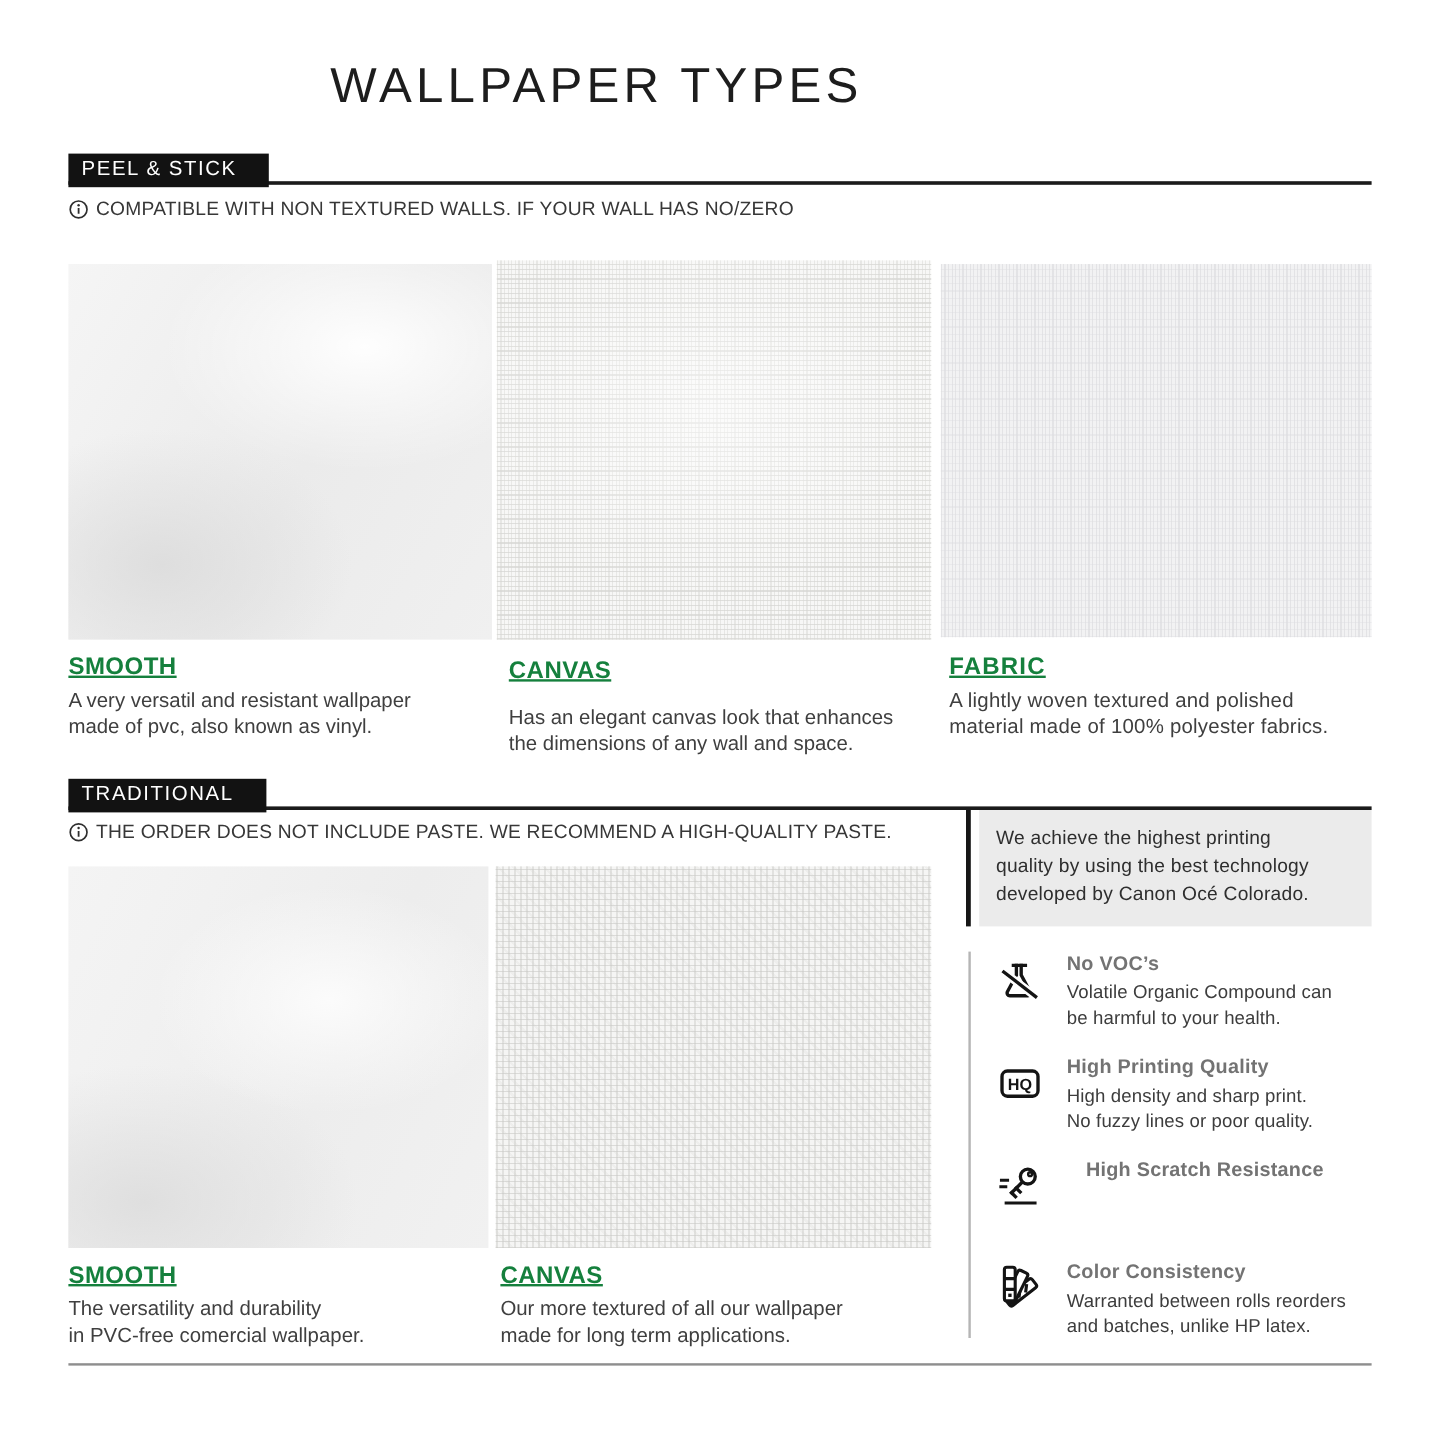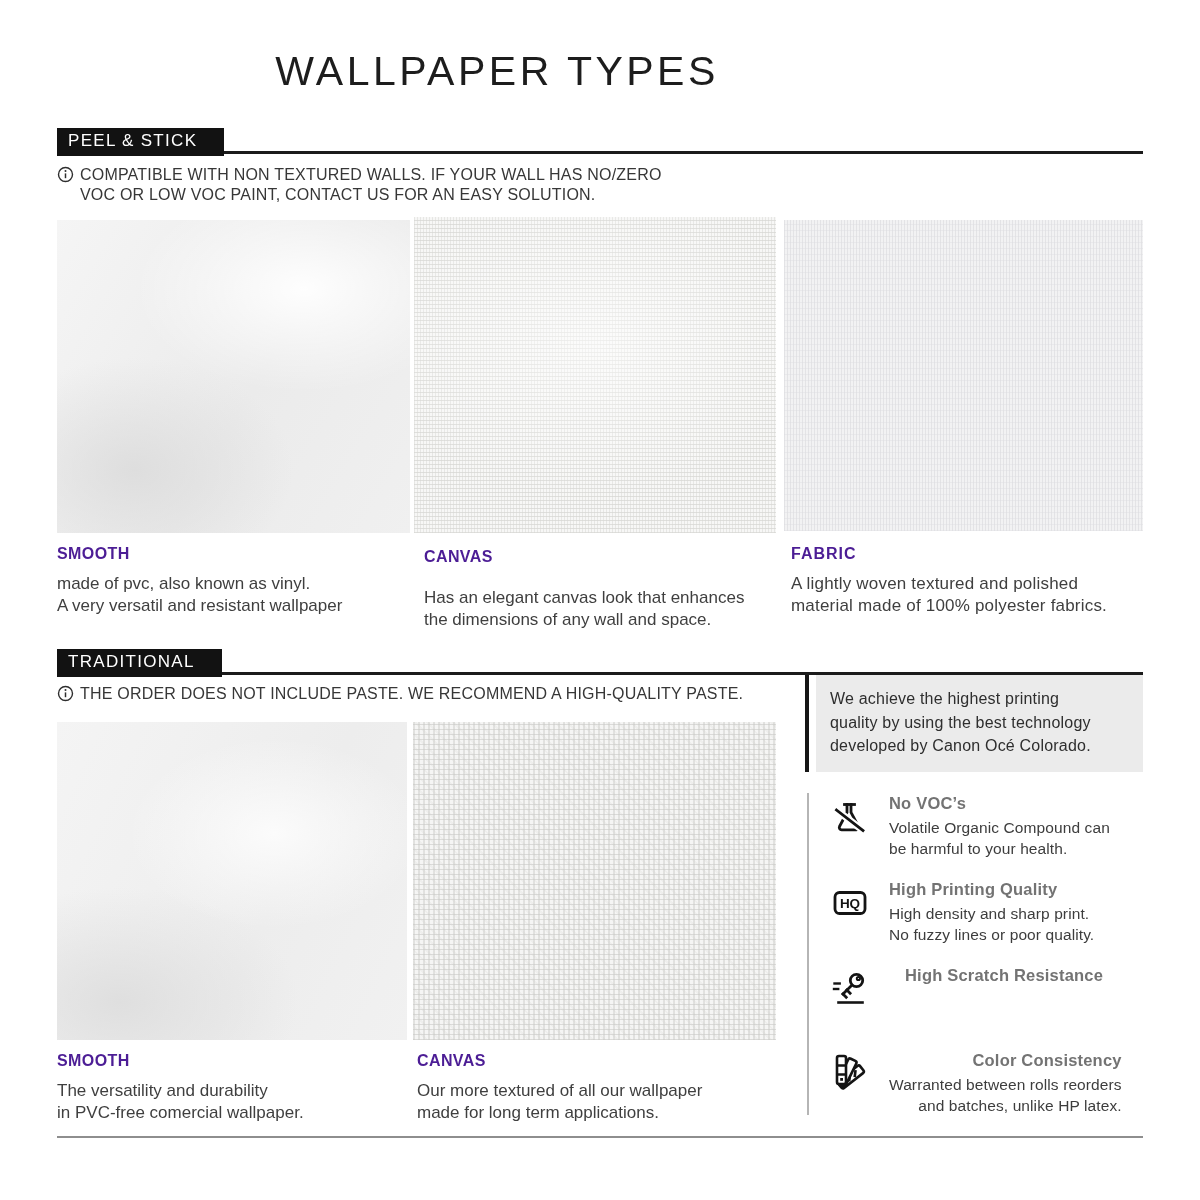--- a/index.html
+++ b/index.html
@@ -59,42 +59,42 @@
       repeating-linear-gradient(0deg,  rgba(227,227,230,.6) 0 1px, transparent 1px 6px);
   }
   .tex-canvas-coarse {
     background-color:#f5f5f4;
     background-image:
       repeating-linear-gradient(0deg,  rgba(201,201,198,.6)  0 1px, transparent 1px 5px),
       repeating-linear-gradient(90deg, rgba(209,209,206,.55) 0 2px, transparent 2px 5px),
       repeating-linear-gradient(45deg, rgba(231,231,229,.5)  0 2px, transparent 2px 9px);
   }
   
-  .cap-title { position:absolute; font-size:16px; font-weight:600; letter-spacing:.4px;
-               color:#4c1d95; white-space:nowrap; }
+  .cap-title { position:absolute; font-size:20px; font-weight:600; letter-spacing:.4px;
+               color:#15803d; white-space:nowrap;text-decoration:underline; }
   .cap-desc  { position:absolute; font-size:17px; line-height:22px; color:#3f3f3f; }
   .cap-desc span { display:block; white-space:nowrap; }
   #cap-ps-smooth-t { left:57px;  top:545px; } #cap-ps-smooth-d { left:57px;  top:573px; }
   #cap-ps-canvas-t { left:424px; top:548px; } #cap-ps-canvas-d { left:424px; top:576px;margin-top:11px; }
   #cap-ps-fabric-t { left:791px; top:545px; letter-spacing:1px; }
   #cap-ps-fabric-d { left:791px; top:573px; letter-spacing:.2px; }
   #cap-tr-smooth-t { left:57px;  top:1052px; } #cap-tr-smooth-d { left:57px;  top:1080px; }
   #cap-tr-canvas-t { left:417px; top:1052px; } #cap-tr-canvas-d { left:417px; top:1080px; }
   
   .quote-bar { position:absolute; left:805px; top:675px; width:4px; height:97px; background:#161616; }
   .quote-box { position:absolute; left:816px; top:675px; width:327px; height:97px; background:#ebebeb;
                box-sizing:border-box; padding:12px 0 0 14px; font-size:16px; line-height:23.5px;
                color:#2e2e2e; letter-spacing:.2px; }
   .quote-box span { display:block; white-space:nowrap; }
   
   .feat-vline { position:absolute; left:807px; top:793px; width:2px; height:322px; background:#b5b5b5; }
   .feature-icon { position:absolute; left:830px; width:40px; height:40px; }
   #fi-1 { top:799px; } #fi-2 { top:883px; } #fi-3 { top:968px; } #fi-4 { top:1051px; }
   .feature-text { position:absolute; left:889px; }
-  #ft-1 { top:794px; } #ft-2 { top:880px; } #ft-3 { top:966px;margin-left:16px; } #ft-4 { top:1051px;text-align:right; }
+  #ft-1 { top:794px; } #ft-2 { top:880px; } #ft-3 { top:966px;margin-left:16px; } #ft-4 { top:1051px; }
   .feature-title { font-size:16.5px; font-weight:700; color:#737373; letter-spacing:.2px;
                    margin:0 0 4px 0; white-space:nowrap; }
   .feature-desc span { display:block; white-space:nowrap; font-size:15.5px; line-height:21px;
                        color:#3d3d3d; letter-spacing:.1px; }
   
   .divider { position:absolute; left:57px; top:1136px; width:1086px; height:2px; background:#8e8e8e; }
 </style>
 </head>
 <body>
 
@@ -106,32 +106,31 @@
   <div class="badge badge-ps">PEEL &amp; STICK</div>
 
   <div class="note note-ps">
     <svg width="17" height="17" viewBox="0 0 17 17">
       <circle cx="8.5" cy="8.5" r="7" fill="none" stroke="#2e2e2e" stroke-width="1.4"></circle>
       <circle cx="8.5" cy="5" r="1" fill="#2e2e2e"></circle>
       <line x1="8.5" y1="7.4" x2="8.5" y2="12.2" stroke="#2e2e2e" stroke-width="1.5"></line>
     </svg>
     <span class="note-text">
       <span>COMPATIBLE WITH NON TEXTURED WALLS. IF YOUR WALL HAS NO/ZERO</span>
-      <span>VOC OR LOW VOC PAINT, CONTACT US FOR AN EASY SOLUTION.</span>
     </span>
   </div>
 
   <div id="sw-ps-smooth" class="swatch tex-smooth"></div>
   <div id="sw-ps-canvas" class="swatch tex-canvas-fine"></div>
   <div id="sw-ps-fabric" class="swatch tex-fabric"></div>
 
   <div id="cap-ps-smooth-t" class="cap-title">SMOOTH</div>
   <div id="cap-ps-smooth-d" class="cap-desc">
+    <span>A very versatil and resistant wallpaper</span>
     <span>made of pvc, also known as vinyl.</span>
-    <span>A very versatil and resistant wallpaper</span>
   </div>
 
   <div id="cap-ps-canvas-t" class="cap-title">CANVAS</div>
   <div id="cap-ps-canvas-d" class="cap-desc">
     <span>Has an elegant canvas look that enhances</span>
     <span>the dimensions of any wall and space.</span>
   </div>
 
   <div id="cap-ps-fabric-t" class="cap-title">FABRIC</div>
   <div id="cap-ps-fabric-d" class="cap-desc">

